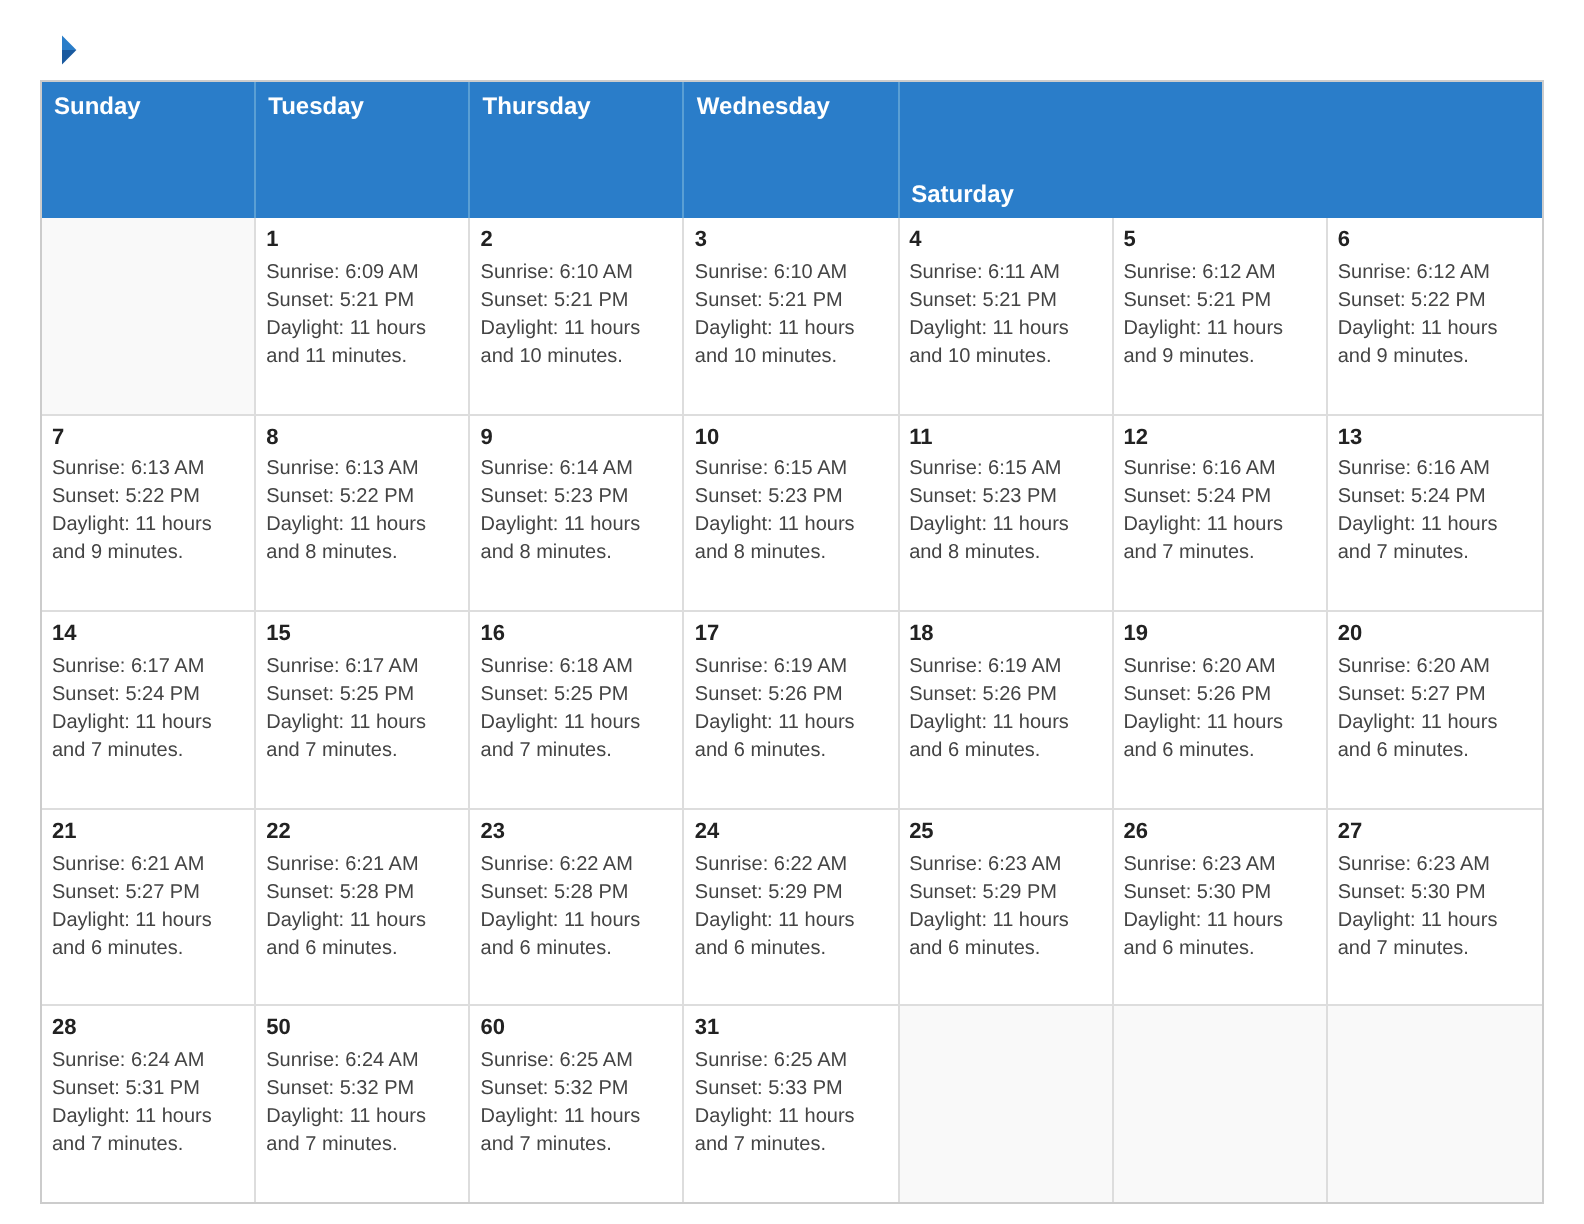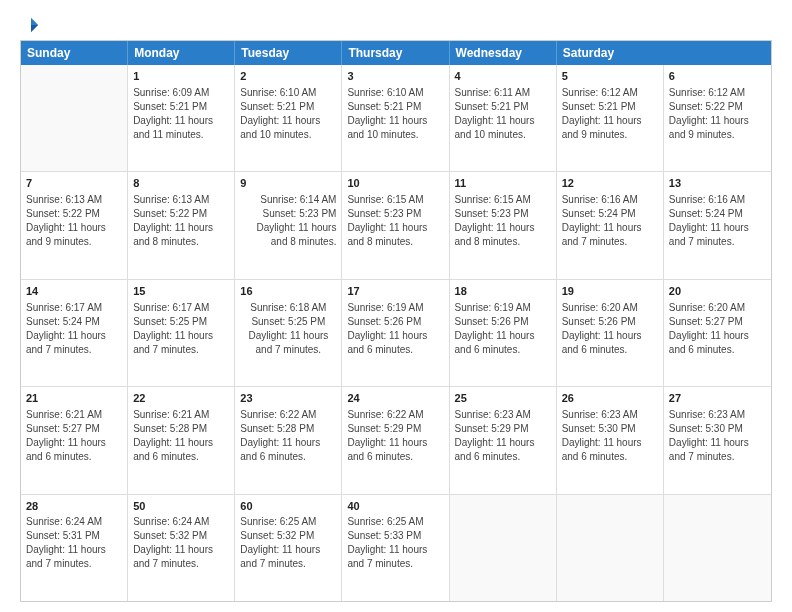--- a/index.html
+++ b/index.html
@@ -64,21 +64,21 @@
       grid-template-columns: repeat(7, 1fr);
       background: #2a7dc9;
     }
     .day-header {
       color: white;
       font-size: 12px;
       font-weight: bold;
       padding: 5px 6px;
       border-right: 1px solid #5a9fd4;
     }
-    .day-header:last-child { border-right: none; }
+    .day-header:last-child { border-right: none; margin-top: 44px; }
     .calendar-body {
       flex: 1;
       display: flex;
       flex-direction: column;
     }
     .cal-row {
       display: grid;
       grid-template-columns: repeat(7, 1fr);
       flex: 1;
       border-bottom: 1px solid #ddd;
@@ -125,21 +125,20 @@
     </div>
     <div class="title-block">
       <div class="main-title"></div>
       <div class="subtitle"></div>
     </div>
   </div>
 
   <div class="calendar">
     <div class="day-headers">
     <div class="day-header">Sunday</div>
-        <div class="day-header">Monday</div>
         <div class="day-header">Tuesday</div>
         <div class="day-header">Thursday</div>
         <div class="day-header">Wednesday</div>
         <div class="day-header">Saturday</div>
       </div>
     <div class="calendar-body">
     <div class="cal-row">
           <div class="cal-cell empty"></div>
           <div class="cal-cell">
             <div class="cell-date">1</div>
@@ -186,21 +185,21 @@
 Daylight: 11 hours and 9 minutes.</div>
           </div>
           <div class="cal-cell">
             <div class="cell-date">8</div>
             <div class="cell-info" style="white-space: pre-line;">Sunrise: 6:13 AM
 Sunset: 5:22 PM
 Daylight: 11 hours and 8 minutes.</div>
           </div>
           <div class="cal-cell">
             <div class="cell-date">9</div>
-            <div class="cell-info" style="white-space: pre-line; text-align: right;">Sunrise: 6:14 AM
+            <div class="cell-info" style="white-space: pre-line;">Sunrise: 6:14 AM
 Sunset: 5:23 PM
 Daylight: 11 hours and 8 minutes.</div>
           </div>
           <div class="cal-cell">
             <div class="cell-date">10</div>
             <div class="cell-info" style="white-space: pre-line;">Sunrise: 6:15 AM
 Sunset: 5:23 PM
 Daylight: 11 hours and 8 minutes.</div>
           </div>
           <div class="cal-cell">
@@ -230,21 +229,21 @@
 Daylight: 11 hours and 7 minutes.</div>
           </div>
           <div class="cal-cell">
             <div class="cell-date">15</div>
             <div class="cell-info" style="white-space: pre-line;">Sunrise: 6:17 AM
 Sunset: 5:25 PM
 Daylight: 11 hours and 7 minutes.</div>
           </div>
           <div class="cal-cell">
             <div class="cell-date">16</div>
-            <div class="cell-info" style="white-space: pre-line; text-align: center;">Sunrise: 6:18 AM
+            <div class="cell-info" style="white-space: pre-line;">Sunrise: 6:18 AM
 Sunset: 5:25 PM
 Daylight: 11 hours and 7 minutes.</div>
           </div>
           <div class="cal-cell">
             <div class="cell-date">17</div>
             <div class="cell-info" style="white-space: pre-line;">Sunrise: 6:19 AM
 Sunset: 5:26 PM
 Daylight: 11 hours and 6 minutes.</div>
           </div>
           <div class="cal-cell">
@@ -323,21 +322,21 @@
 Sunset: 5:32 PM
 Daylight: 11 hours and 7 minutes.</div>
           </div>
           <div class="cal-cell">
             <div class="cell-date">60</div>
             <div class="cell-info" style="white-space: pre-line;">Sunrise: 6:25 AM
 Sunset: 5:32 PM
 Daylight: 11 hours and 7 minutes.</div>
           </div>
           <div class="cal-cell">
-            <div class="cell-date">40</div>
+            <div class="cell-date">31</div>
             <div class="cell-info" style="white-space: pre-line;">Sunrise: 6:25 AM
 Sunset: 5:33 PM
 Daylight: 11 hours and 7 minutes.</div>
           </div>
           <div class="cal-cell empty"></div>
           <div class="cal-cell empty"></div>
           <div class="cal-cell empty"></div>
         </div>
       </div>
   </div>

